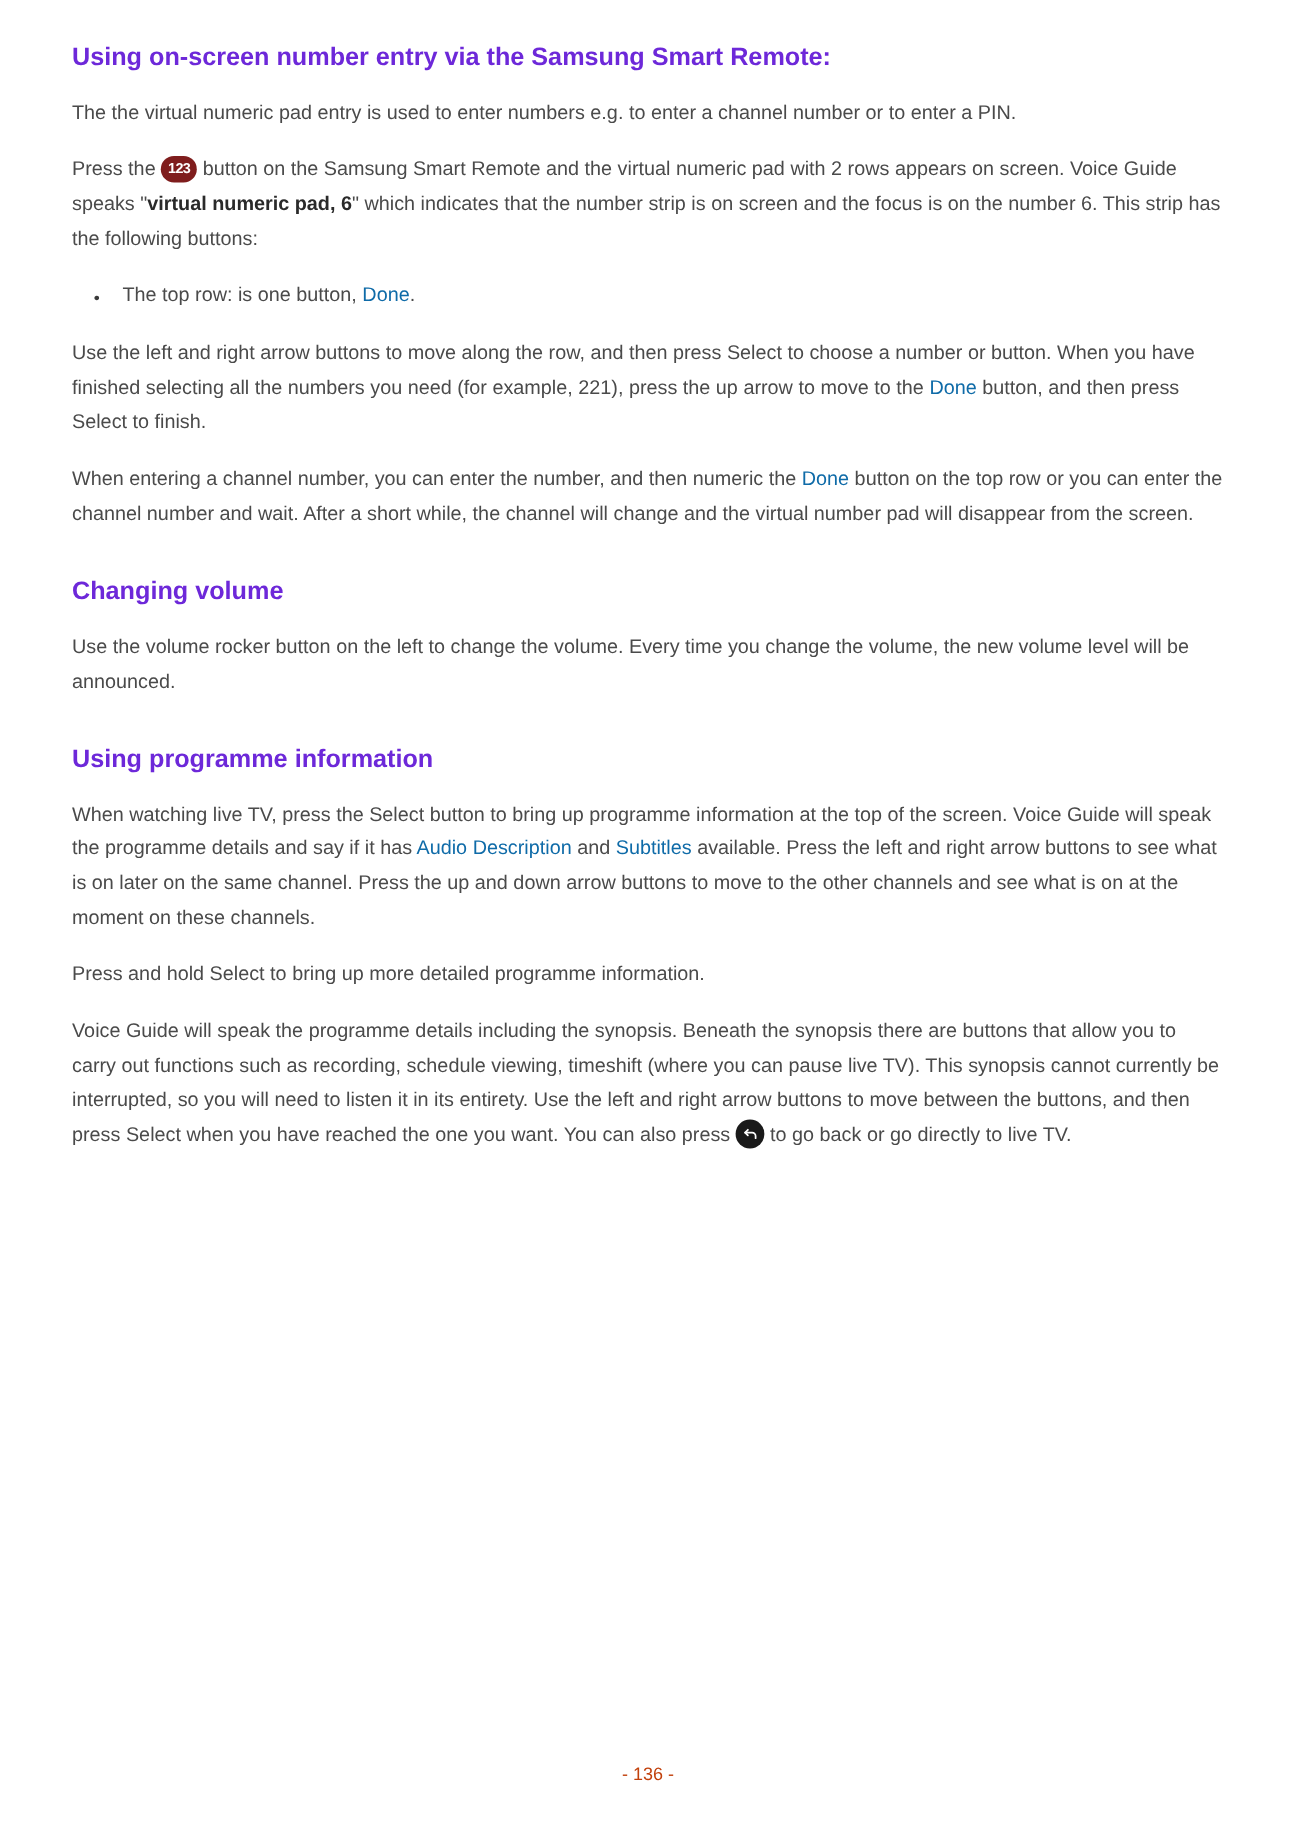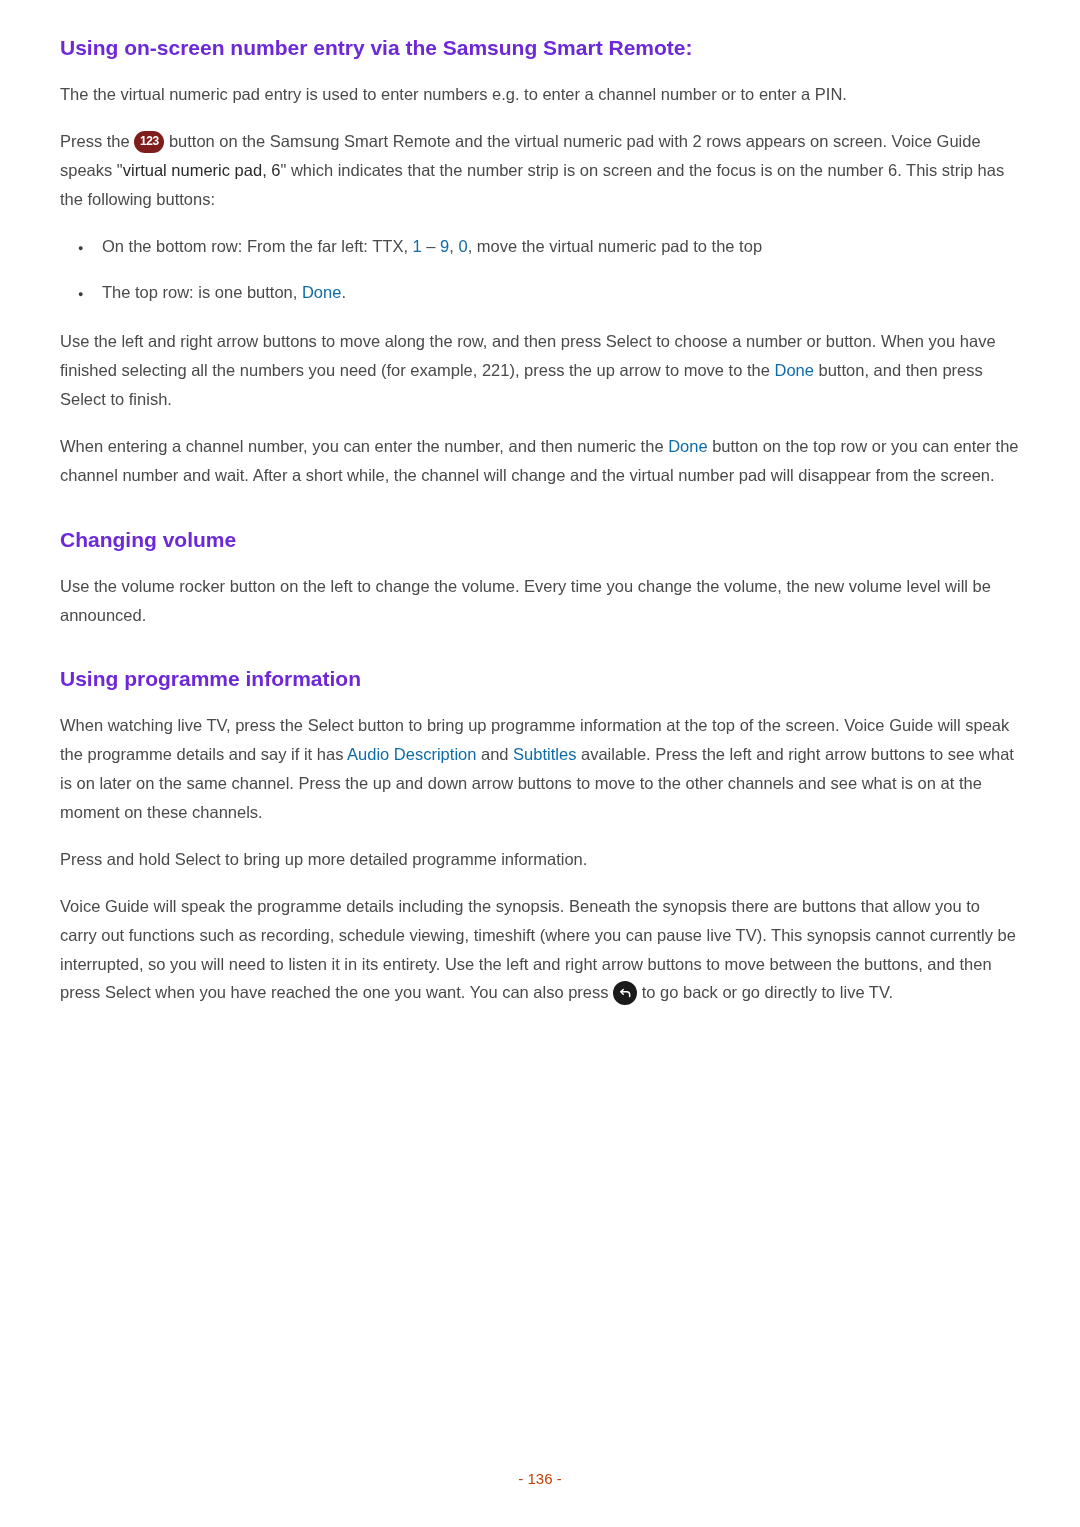--- a/index.html
+++ b/index.html
@@ -49,21 +49,21 @@
       position: absolute;
       left: -24px;
       font-size: 9px;
       top: 9px;
       color: #3a3a3a;
     }
     .blue {
       color: #0f6ba8;
     }
     .bold {
-      font-weight: 400;
+      font-weight: 700;
       color: #2a2a2a;
     }
     .icon-123 {
       display: inline-flex;
       align-items: center;
       justify-content: center;
       width: 30px;
       height: 22px;
       background: #7f1d1d;
       color: #fff;
@@ -107,23 +107,20 @@
 <h2>Using on-screen number entry via the Samsung Smart Remote:</h2>
 
 <p>The the virtual numeric pad entry is used to enter numbers e.g. to enter a channel number or to enter a PIN.</p>
 
 <p>
   <span>Press the </span><span class="icon-123">123</span><span> button on the Samsung Smart Remote and the virtual numeric pad with 2 rows appears on screen. Voice Guide speaks "</span><span class="bold">virtual numeric pad, 6</span><span>" which indicates that the number strip is on screen and the focus is on the number 6. This strip has the following buttons:</span>
 </p>
 
 <ul>
   <li>
-    <span>On the bottom row: From the far left: TTX, </span><span class="blue">1</span><span> – </span><span class="blue">9</span><span>, </span><span class="blue">0</span><span>, move the virtual numeric pad to the top</span>
-  </li>
-  <li>
     <span>The top row: is one button, </span><span class="blue">Done</span><span>.</span>
   </li>
 </ul>
 
 <p>
   <span>Use the left and right arrow buttons to move along the row, and then press Select to choose a number or button. When you have finished selecting all the numbers you need (for example, 221), press the up arrow to move to the </span><span class="blue">Done</span><span> button, and then press Select to finish.</span>
 </p>
 
 <p>
   <span>When entering a channel number, you can enter the number, and then numeric the </span><span class="blue">Done</span><span> button on the top row or you can enter the channel number and wait. After a short while, the channel will change and the virtual number pad will disappear from the screen.</span>

